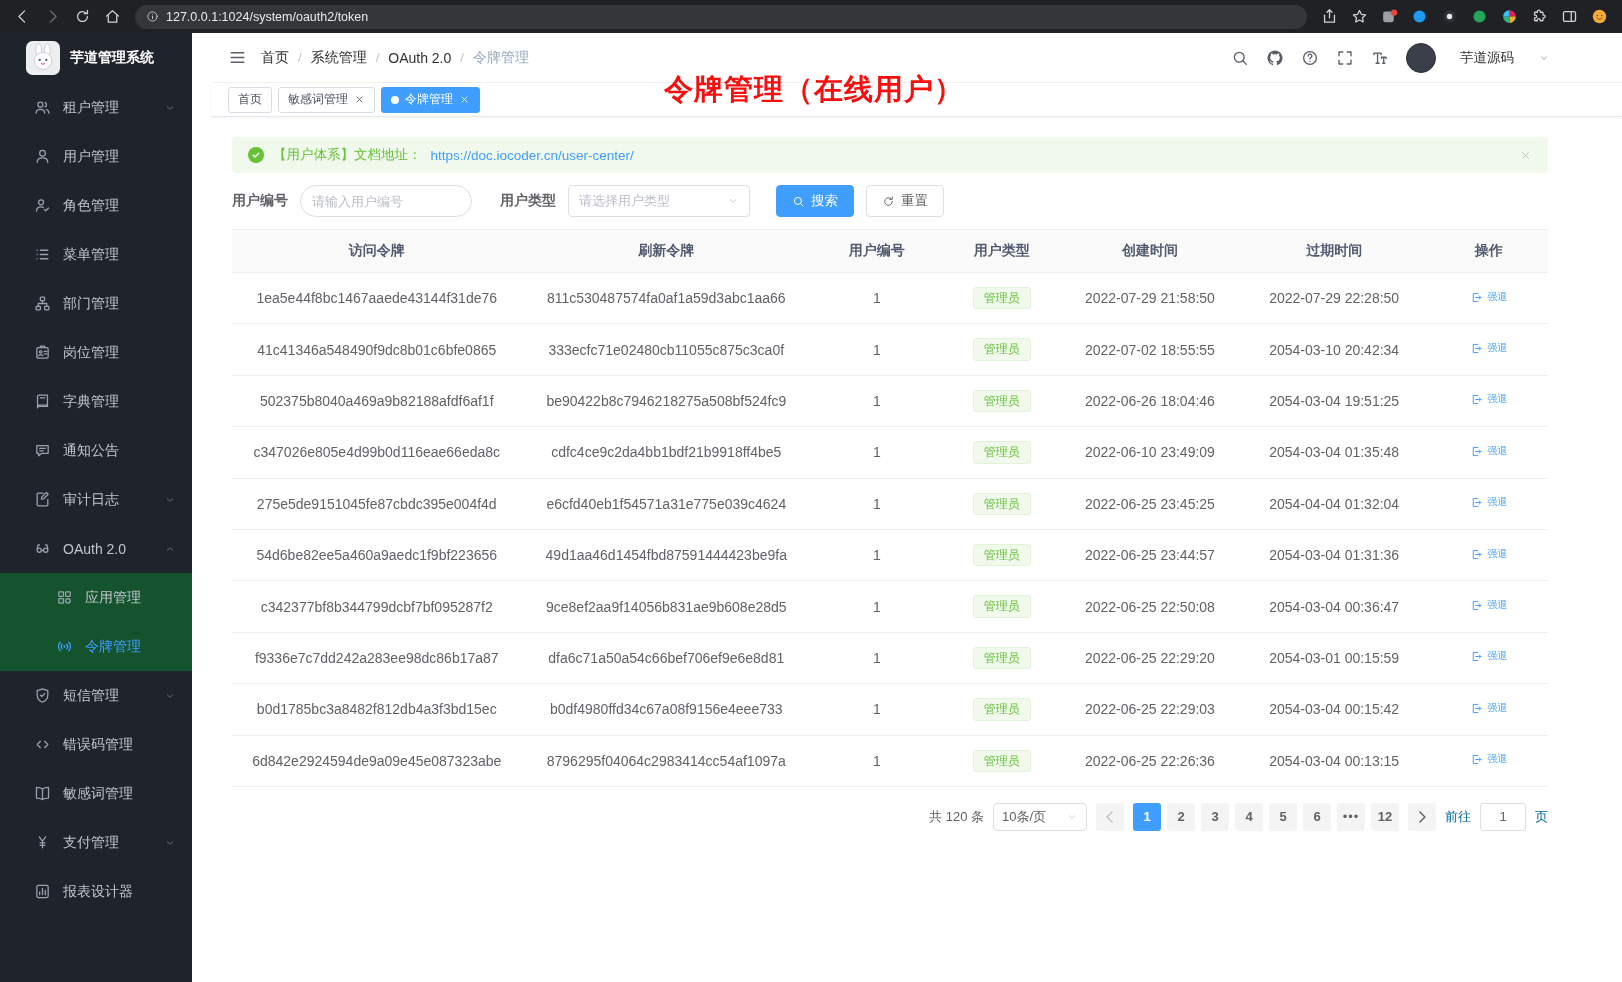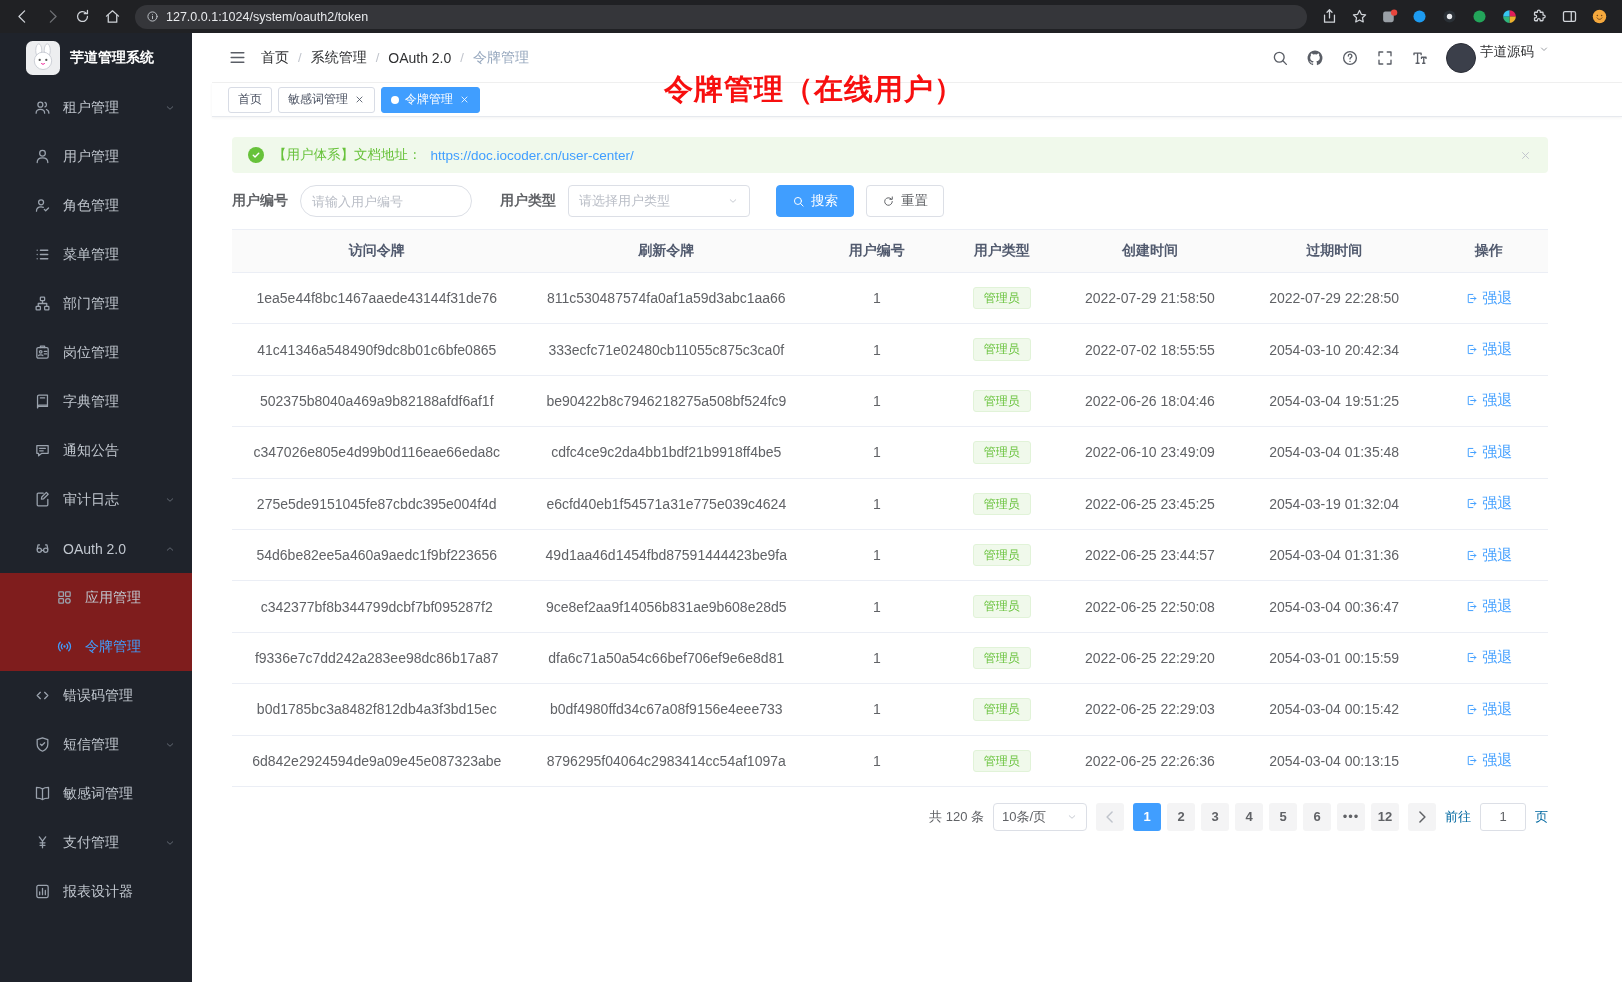--- a/index.html
+++ b/index.html
@@ -26,35 +26,35 @@
   .logo { height:50px; flex:0 0 50px; display:flex; align-items:center; gap:10px; padding:0 12px 0 26px; cursor:pointer; }
   .logo-img { width:34px; height:34px; display:inline-flex; }
   .logo-img svg { width:100%; height:100%; }
   .logo-title { color:#fff; font-size:14px; font-weight:700; white-space:nowrap; }
   .menu { flex:1; overflow:hidden; }
   .menu-item { height:49px; display:flex; align-items:center; gap:12px; padding:0 16px 0 34px; font-size:14px; cursor:pointer; color:#c0c6ce; white-space:nowrap; }
   .menu-item .icon { width:17px; height:17px; color:#9aa2ad; }
   .menu-item .chev { margin-left:auto; width:12px; height:12px; opacity:.6; }
   .menu-item.active { color:#409eff; }
   .menu-item.active .icon { color:#409eff; }
-  .submenu { background:#7f1d1d; }
+  .submenu { background:#14532d; }
   .submenu .menu-item { padding-left:56px; }
 
   .main { flex:1; display:flex; flex-direction:column; min-width:0; background:#fff;margin-left:20px; }
 
   
   .navbar { height:50px; flex:0 0 50px; display:flex; align-items:center; gap:14px; padding:0 72px 0 16px; border-bottom:1px solid #f1f1f1; }
   .toggle { width:19px; height:19px; color:#5a5e66; cursor:pointer; }
   .breadcrumb { display:flex; align-items:center; gap:9px; font-size:14px; }
   .crumb { color:#303133; cursor:pointer; }
   .crumb.last { color:#97a8be; cursor:default; }
   .sep { color:#c0c4cc; font-size:13px; }
   .nav-right { margin-left:auto; display:flex; align-items:center; gap:17px; color:#5a5e66; }
   .nav-right .icon { width:18px; height:18px; cursor:pointer; }
-  .user { display:flex; align-items:flex-start; gap:4px; cursor:pointer; }
+  .user { display:flex; align-items:center; gap:24px; cursor:pointer; }
   .user-avatar { width:30px; height:30px; border-radius:50%; background:#3b3f4a; border:1px solid #2c2f38; }
   .user-name { font-size:13.5px; color:#303133; }
   .user .caret { width:12px; height:12px; color:#909399; }
 
   
   .tags-bar { height:34px; flex:0 0 34px; display:flex; align-items:center; gap:6px; padding:0 72px 0 16px; border-bottom:1px solid #e6e9ee; box-shadow:0 1px 3px rgba(0,0,0,.05); }
   .tag { height:26px; display:inline-flex; align-items:center; gap:6px; padding:0 9px; border:1px solid #d8dce5; border-radius:3px; background:#fff; color:#495060; font-size:12px; cursor:pointer; }
   .tag.active { background:#409eff; border-color:#409eff; color:#fff; }
   .tag .dot { width:8px; height:8px; border-radius:50%; background:#fff; }
   .tag .tag-close { width:11px; height:11px; }
@@ -77,21 +77,21 @@
   .select-box { width:182px; height:32px; border:1px solid #dcdfe6; border-radius:4px; display:flex; align-items:center; justify-content:space-between; padding:0 10px; color:#b9bdc6; font-size:13px; cursor:pointer; background:#fff; }
   .sel-caret { width:12px; height:12px; color:#c0c4cc; }
   .btn { height:32px; border-radius:4px; display:inline-flex; align-items:center; gap:6px; padding:0 15px; font-size:13.5px; cursor:pointer; border:1px solid #dcdfe6; background:#fff; color:#606266; font-family:inherit; }
   .btn .icon { width:13px; height:13px; }
   .btn.primary { background:#409eff; border-color:#409eff; color:#fff; margin-left:14px; }
 
   .data-table { width:100%; border-collapse:collapse; margin-top:12px; table-layout:fixed; }
   .data-table th { background:#fafafa; border-top:1px solid #ebeef5; border-bottom:1px solid #ebeef5; color:#515a6e; font-weight:700; font-size:14px; padding:12px 4px; text-align:center; white-space:nowrap; }
   .data-table td { border-bottom:1px solid #ebeef5; color:#606266; font-size:14px; padding:14px 4px; text-align:center; white-space:nowrap; overflow:hidden; text-overflow:ellipsis; }
   .badge { display:inline-block; background:#f0f9eb; border:1px solid #e1f3d8; color:#67c23a; font-size:12px; padding:3px 10px; border-radius:3px; line-height:1.2; }
-  .action-link { display:inline-flex; align-items:center; gap:4px; color:#409eff; font-size:15px; cursor:pointer; text-decoration:none; }
+  .action-link { display:inline-flex; align-items:flex-end; gap:4px; color:#409eff; font-size:10px; cursor:pointer; text-decoration:none; }
   .action-link .icon { width:13px; height:13px; }
 
   .pagination { display:flex; align-items:center; justify-content:flex-end; gap:9px; margin-top:16px; font-size:13px; color:#606266; }
   .page-size { width:94px; height:28px; border:1px solid #dcdfe6; border-radius:4px; display:flex; align-items:center; justify-content:space-between; padding:0 8px; color:#606266; cursor:pointer; background:#fff; }
   .pages { display:flex; align-items:center; gap:6px; }
   .page-btn { min-width:28px; height:28px; padding:0 4px; background:#f4f4f5; border-radius:3px; display:inline-flex; align-items:center; justify-content:center; color:#606266; font-weight:700; cursor:pointer; font-size:13px; }
   .page-btn.active { background:#409eff; color:#fff; }
   .page-btn.disabled { color:#c0c4cc; cursor:default; }
   .page-btn.more { letter-spacing:1px; color:#606266; font-weight:400; }
   .goto-label { color:#0369a1;text-align:center; }
@@ -351,38 +351,38 @@
                   <circle cx="12" cy="12" r="1.6" fill="currentColor" stroke="none"></circle>
                   <path d="M8.8 15.2a4.5 4.5 0 0 1 0-6.4M15.2 8.8a4.5 4.5 0 0 1 0 6.4M6 18a8.5 8.5 0 0 1 0-12M18 6a8.5 8.5 0 0 1 0 12"></path>
                 </svg>
               </span>
               <span class="menu-label">令牌管理</span>
             </div>
           </div>
           <div class="menu-item">
             <span class="icon">
               <svg viewBox="0 0 24 24" fill="none" stroke="currentColor" stroke-width="1.8" stroke-linecap="round" stroke-linejoin="round">
-                <path d="m9 7.5-4.5 4.5L9 16.5M15 7.5l4.5 4.5L15 16.5"></path>
-              </svg>
-            </span>
-            <span class="menu-label">错误码管理</span>
-          </div>
-          <div class="menu-item">
-            <span class="icon">
-              <svg viewBox="0 0 24 24" fill="none" stroke="currentColor" stroke-width="1.8" stroke-linecap="round" stroke-linejoin="round">
                 <path d="M12 2.5 19.5 5v6.5c0 4.5-3 7.8-7.5 10-4.5-2.2-7.5-5.5-7.5-10V5z"></path>
                 <path d="m9 11.5 2 2 4-4"></path>
               </svg>
             </span>
             <span class="menu-label">短信管理</span>
             <span class="icon chev">
               <svg viewBox="0 0 24 24" fill="none" stroke="currentColor" stroke-width="1.8" stroke-linecap="round" stroke-linejoin="round">
                 <path d="m6.5 9.5 5.5 5 5.5-5"></path>
               </svg>
             </span>
+          </div>
+          <div class="menu-item">
+            <span class="icon">
+              <svg viewBox="0 0 24 24" fill="none" stroke="currentColor" stroke-width="1.8" stroke-linecap="round" stroke-linejoin="round">
+                <path d="m9 7.5-4.5 4.5L9 16.5M15 7.5l4.5 4.5L15 16.5"></path>
+              </svg>
+            </span>
+            <span class="menu-label">错误码管理</span>
           </div>
           <div class="menu-item">
             <span class="icon">
               <svg viewBox="0 0 24 24" fill="none" stroke="currentColor" stroke-width="1.8" stroke-linecap="round" stroke-linejoin="round">
                 <path d="M12 5.5C10 4 7 3.5 3.5 3.5v15c3.5 0 6.5.5 8.5 2 2-1.5 5-2 8.5-2v-15C17 3.5 14 4 12 5.5z"></path>
                 <path d="M12 5.5v15"></path>
               </svg>
             </span>
             <span class="menu-label">敏感词管理</span>
           </div>
@@ -633,21 +633,21 @@
                     </span>
                     <span>强退</span>
                   </a></td>
               </tr>
               <tr>
                 <td>275e5de9151045fe87cbdc395e004f4d</td>
                 <td>e6cfd40eb1f54571a31e775e039c4624</td>
                 <td>1</td>
                 <td><span class="badge">管理员</span></td>
                 <td>2022-06-25 23:45:25</td>
-                <td>2054-03-19 01:32:04</td>
+                <td>2054-04-04 01:32:04</td>
                 <td><a class="action-link">
                     <span class="icon link-icon">
                       <svg viewBox="0 0 24 24" fill="none" stroke="currentColor" stroke-width="1.8" stroke-linecap="round" stroke-linejoin="round">
                         <path d="M14.5 4.5H6v15h8.5"></path>
                         <path d="M10.5 12H20M16.8 8.8 20 12l-3.2 3.2"></path>
                       </svg>
                     </span>
                     <span>强退</span>
                   </a></td>
               </tr>

